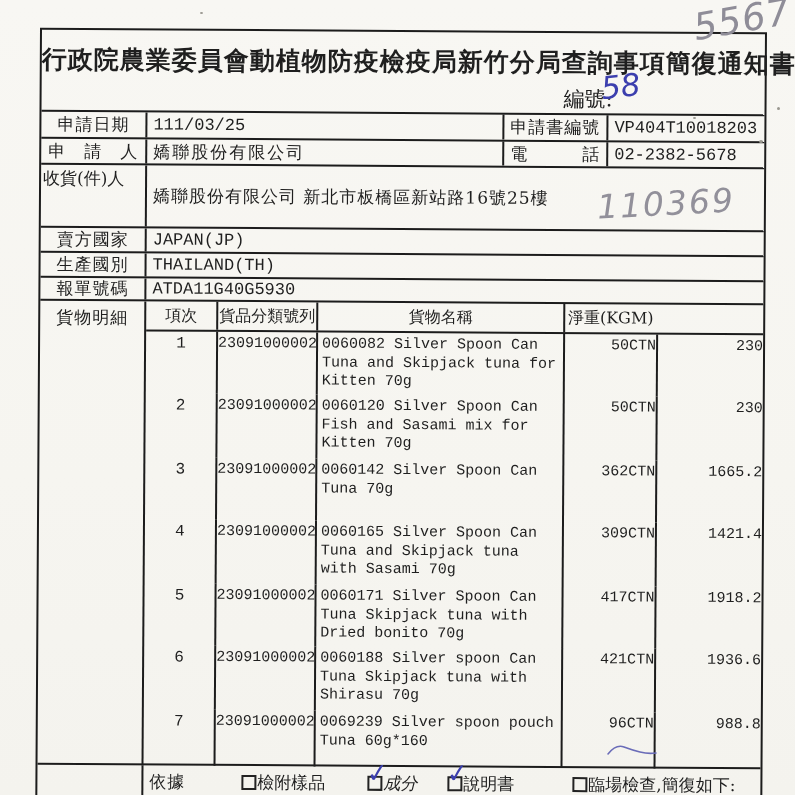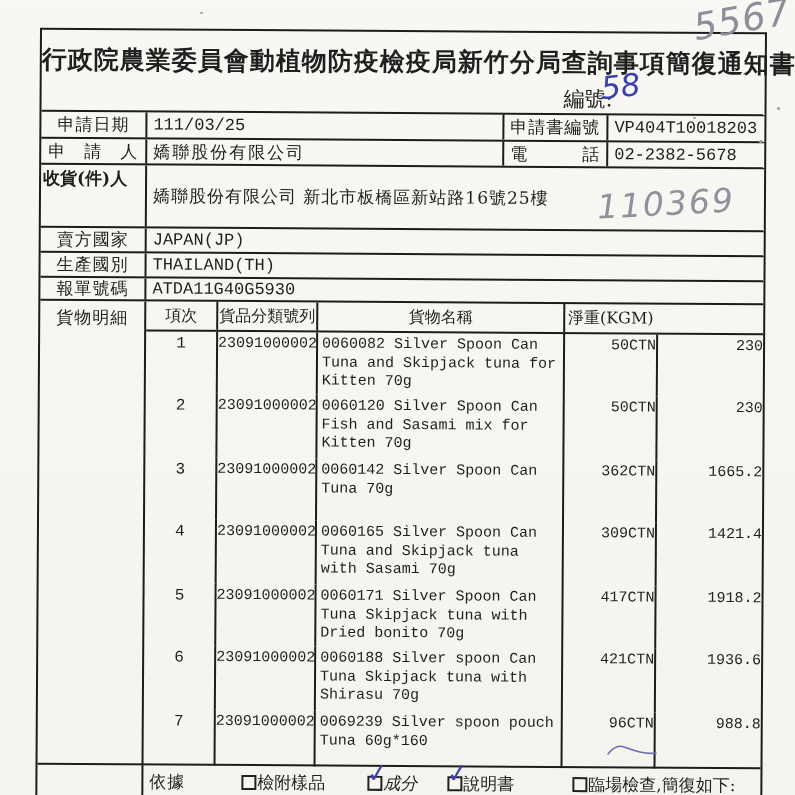--- a/index.html
+++ b/index.html
@@ -34,21 +34,21 @@
   .r2{ grid-template-columns:104px 1fr; }
   .cell{ overflow:hidden; display:flex; align-items:center; font-size:17px; }
   .cell.lbl{ justify-content:center; letter-spacing:1px; }
   .cell.val{ padding-left:6px;
     font-family:"Liberation Mono","DejaVu Sans Mono",monospace; font-size:17px; }
   .cell.b-l{ border-left:2px solid #1c1c1c; }
   .row-apply   { height:27px; }
   .row-applicant{ height:26px; }
   .row-consignee{ height:63px; position:relative; }
   .row-consignee .lbl-top{ align-items:flex-start; justify-content:flex-start;
-     padding:2px 0 16px 2px; letter-spacing:0;font-weight:bold; }
+     padding:2px 0 16px 2px; letter-spacing:0; }
   .row-seller, .row-production{ height:25px; }
   .row-declaration{ height:23px; }
   
   .goods{ display:grid; grid-template-columns:104px 1fr; height:464px; border-bottom:2px solid #1c1c1c; }
   .goods-label-cell{ padding-top:5px; text-align:center; font-size:17px; letter-spacing:1px; }
   .goods-table{ border-left:2px solid #1c1c1c; display:flex; flex-direction:column; }
   .g-grid{ display:grid; grid-template-columns:70px 100px 247px 93px 1fr; }
   .goods-head{ height:30px; border-bottom:2px solid #1c1c1c; }
   .goods-head .hcell{ display:flex; align-items:center; justify-content:center;
       font-size:16px; white-space:nowrap; }

